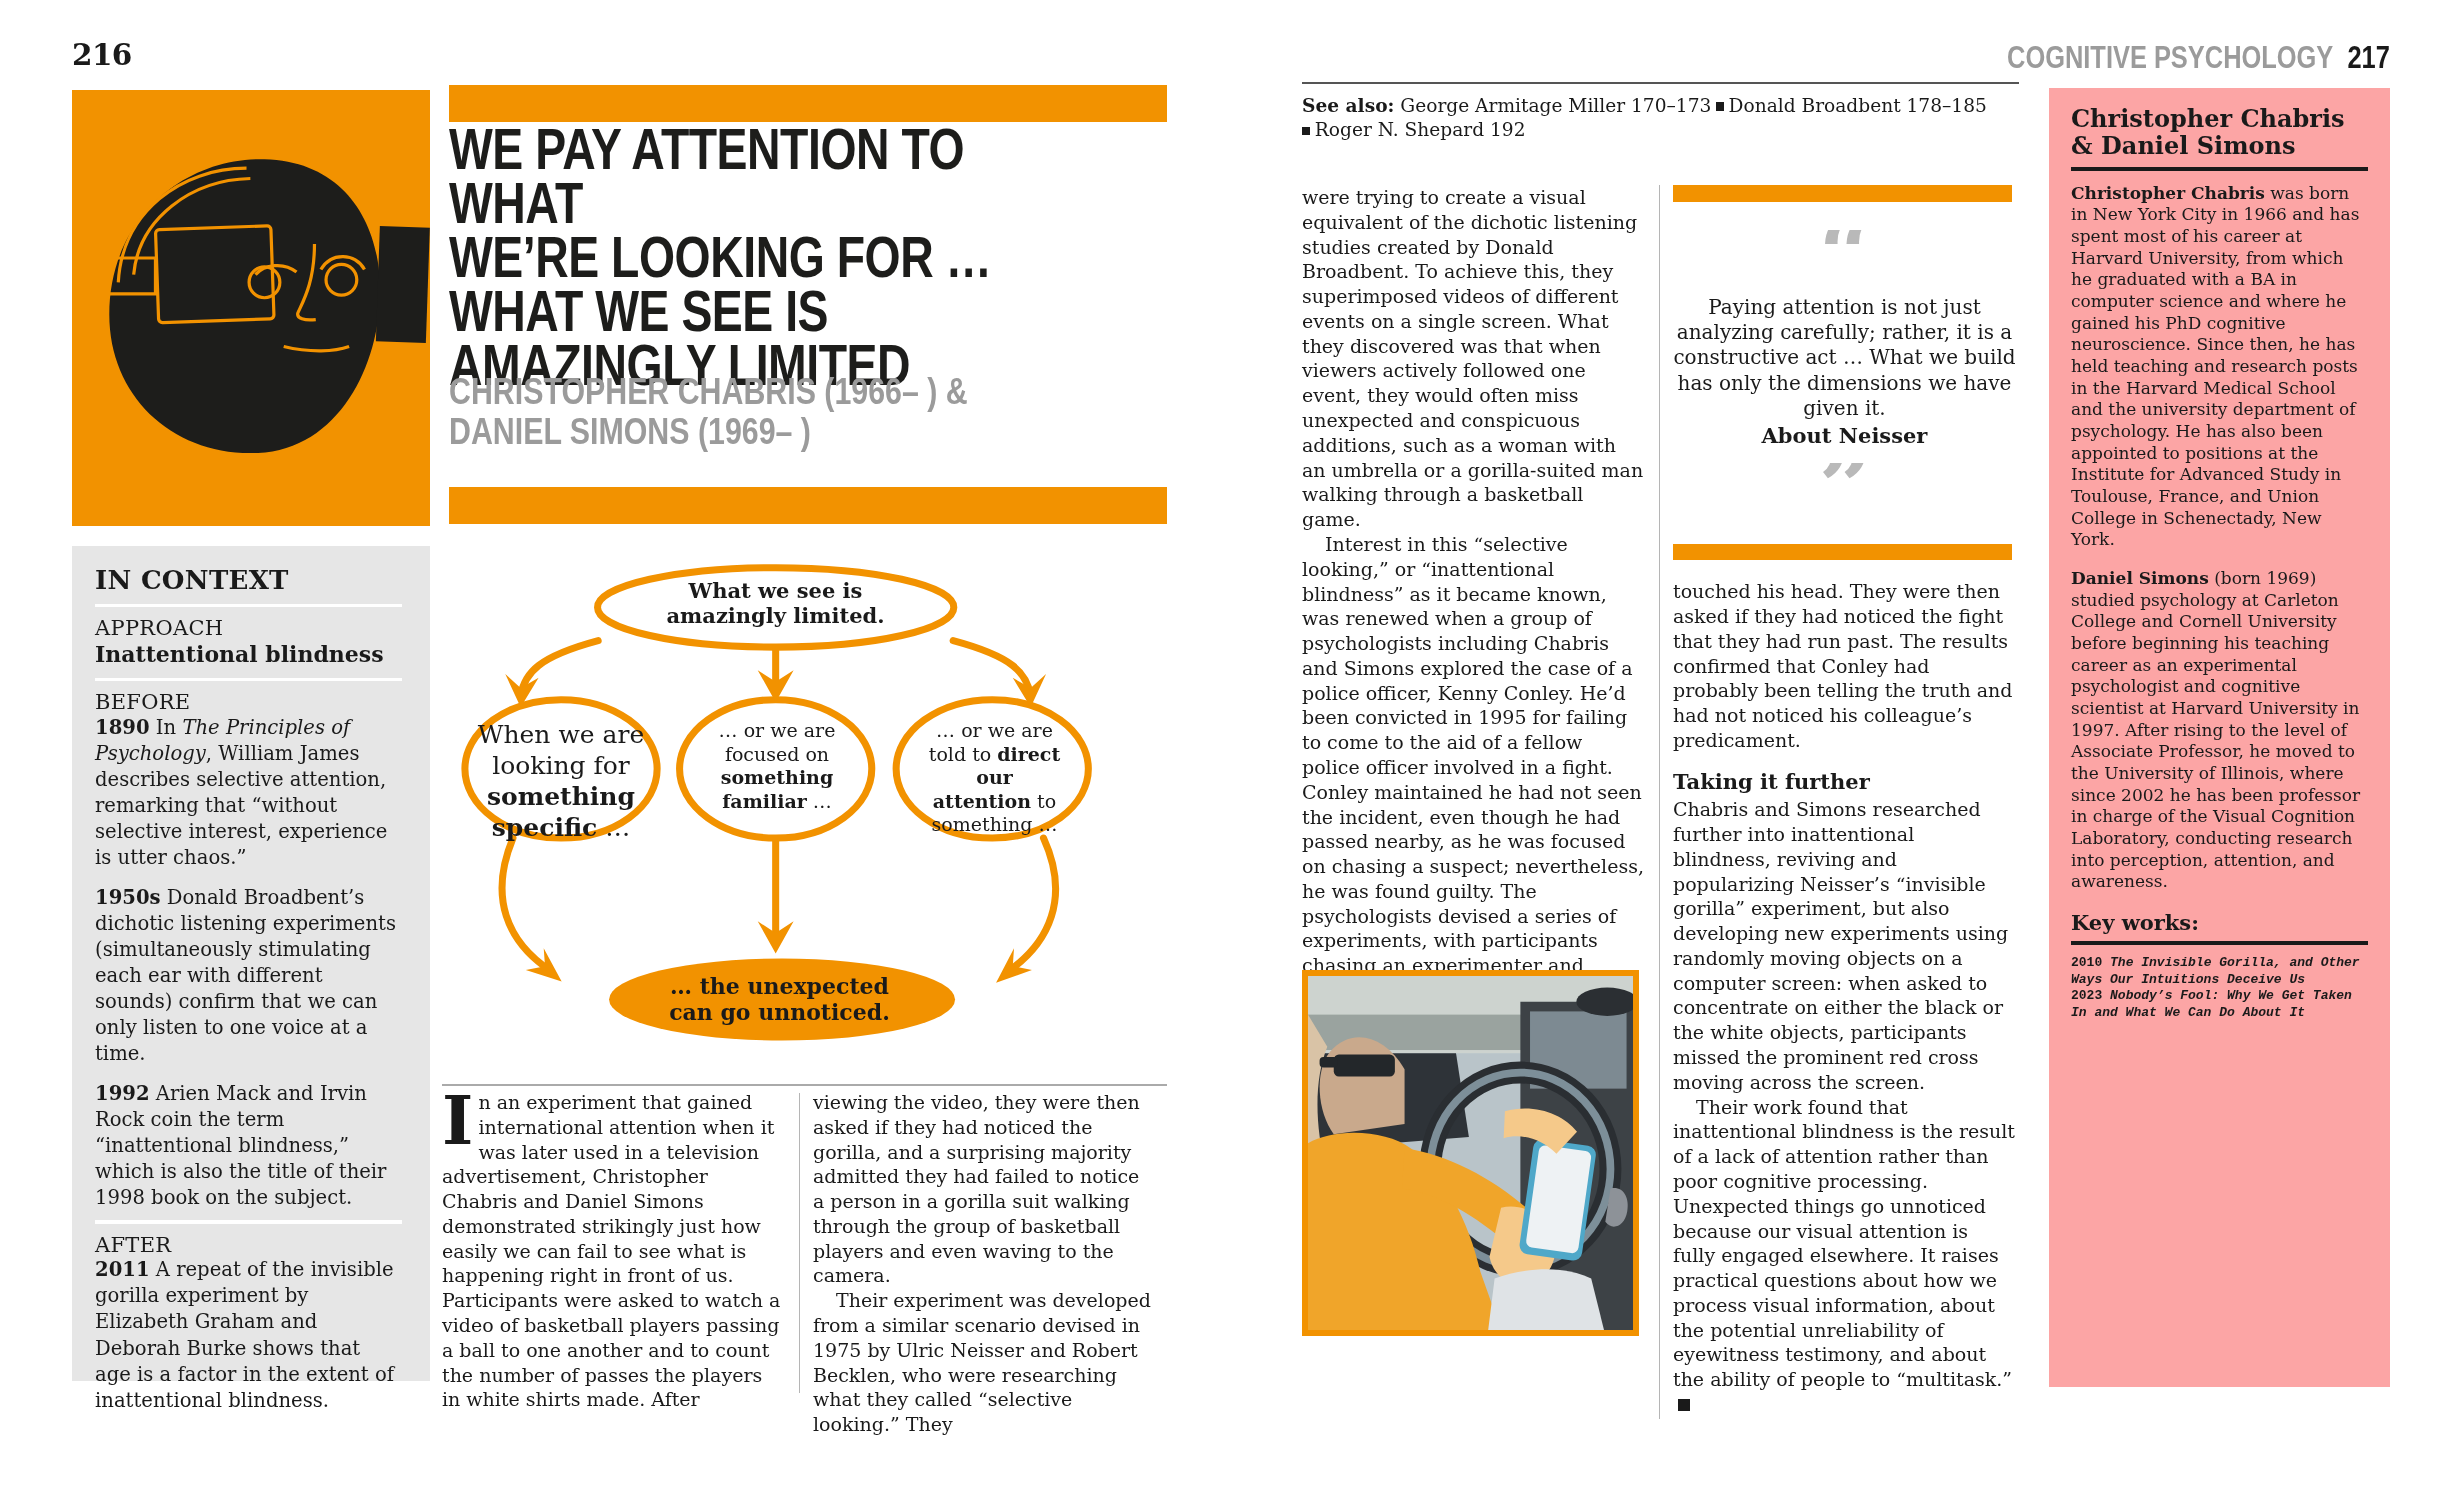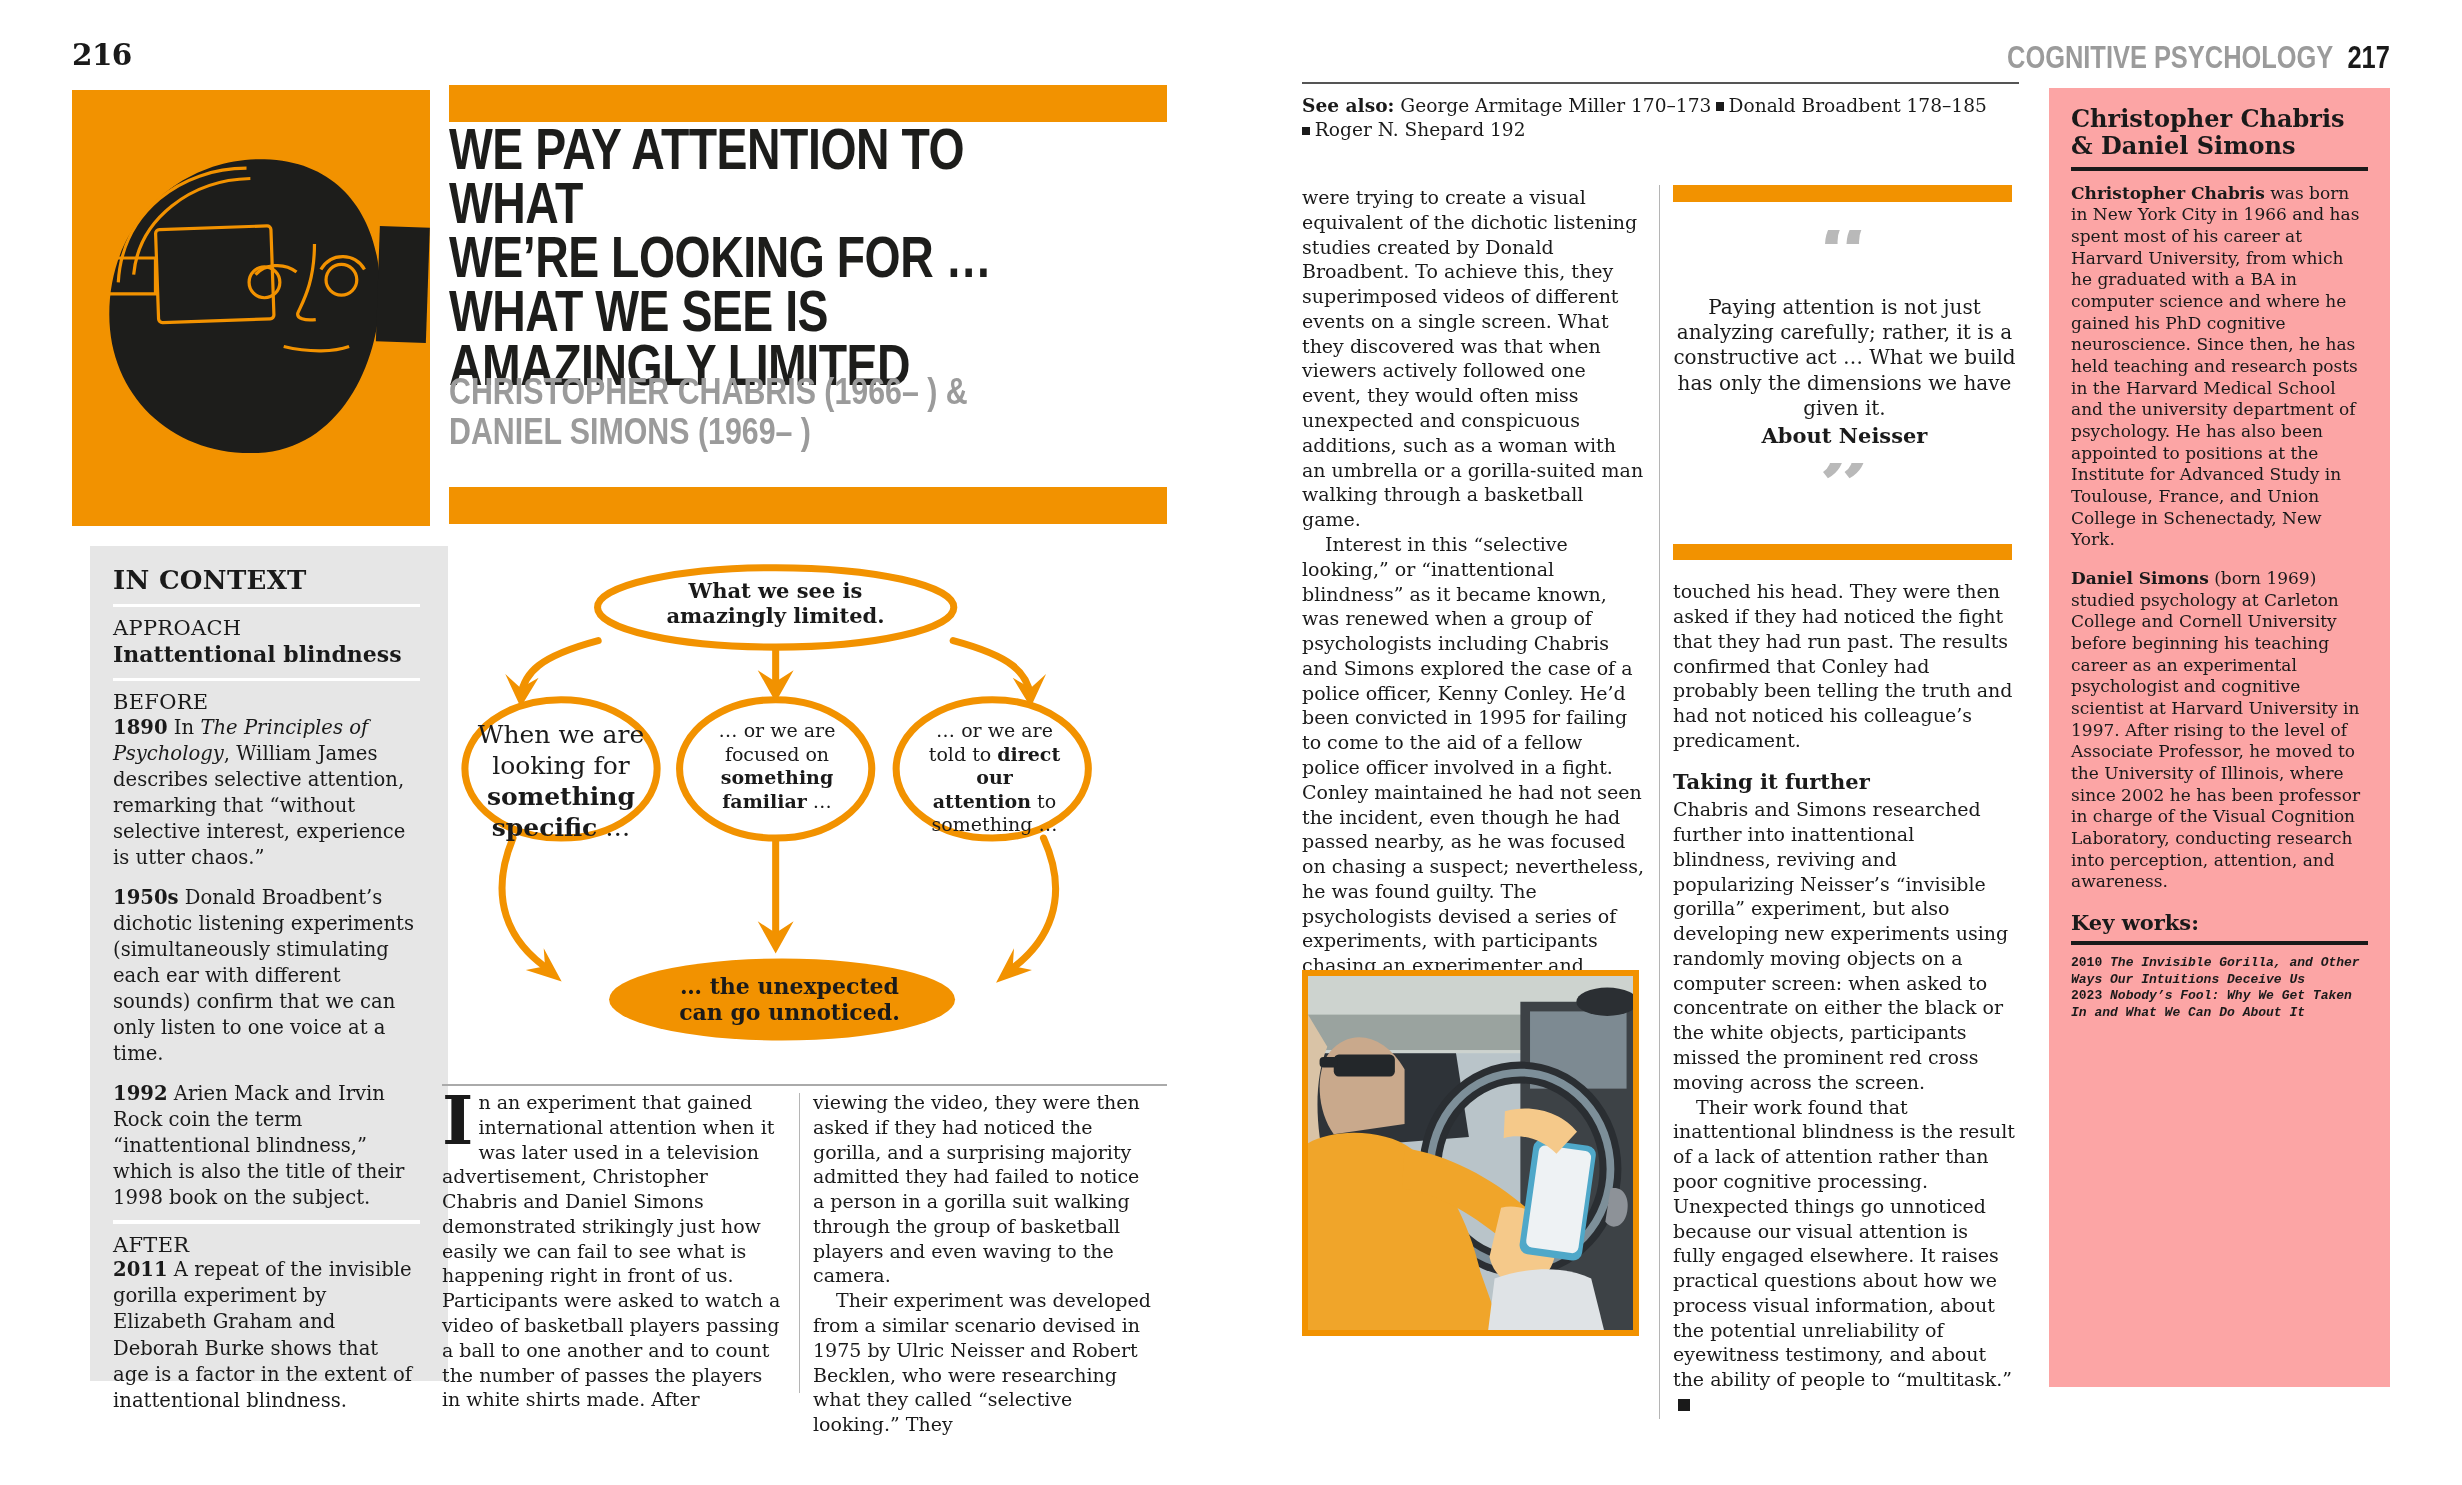--- a/index.html
+++ b/index.html
@@ -51,21 +51,20 @@
     transform:scaleX(0.82);
     transform-origin:left top;
     white-space:pre-line;
   }
 
   
   .incontext{
     position:absolute;left:72px;top:546px;width:358px;height:835px;
     background:#e6e6e6;box-sizing:border-box;
     padding:19px 28px 13px 23px;
-    margin-left:18px;
   }
   .incontext h2{
     margin:0 0 9px 0;
     font-family:"DejaVu Serif",serif;font-weight:bold;
     font-size:26px;color:#1a1a1a;letter-spacing:0.3px;
   }
   .ic-rule{height:3.2px;background:#ffffff;margin:5.1px 0 9px 0;}
   .ic-kicker{
     font-family:"DejaVu Serif",serif;
     font-size:21px;color:#1a1a1a;line-height:1.18;letter-spacing:0.3px;
@@ -298,21 +297,21 @@
 familiar</b><span> …</span>
     </div>
 
     <div style="position:absolute;left:467px;top:168px;width:171px;text-align:center;font-family:'DejaVu Serif',serif;font-size:19px;line-height:1.24;color:#1a1a1a;">
       <span style="white-space:pre-line">… or we are
 told to </span><b style="white-space:pre-line">direct our
 attention</b><span style="white-space:pre-line"> to
 something …</span>
     </div>
 
-    <div style="position:absolute;left:200px;top:422px;width:295px;text-align:center;font-family:'DejaVu Serif',serif;font-weight:bold;font-size:22px;line-height:1.2;color:#1a1a1a;white-space:pre-line;">… the unexpected
+    <div style="position:absolute;left:190px;top:422px;width:295px;text-align:center;font-family:'DejaVu Serif',serif;font-weight:bold;font-size:22px;line-height:1.2;color:#1a1a1a;white-space:pre-line;">… the unexpected
 can go unnoticed.</div>
   </div>
 
   <div class="lp-rule"></div>
   <div class="lp-cols">
     <div class="col c1">
       <span class="dropcap">I</span><span>n an experiment that gained international attention when it was later used in a television advertisement, Christopher Chabris and Daniel Simons demonstrated strikingly just how easily we can fail to see what is happening right in front of us. Participants were asked to watch a video of basketball players passing a ball to one another and to count the number of passes the players in white shirts made. After</span>
     </div>
     <div class="col c2">
       <div class="vrule"></div>

